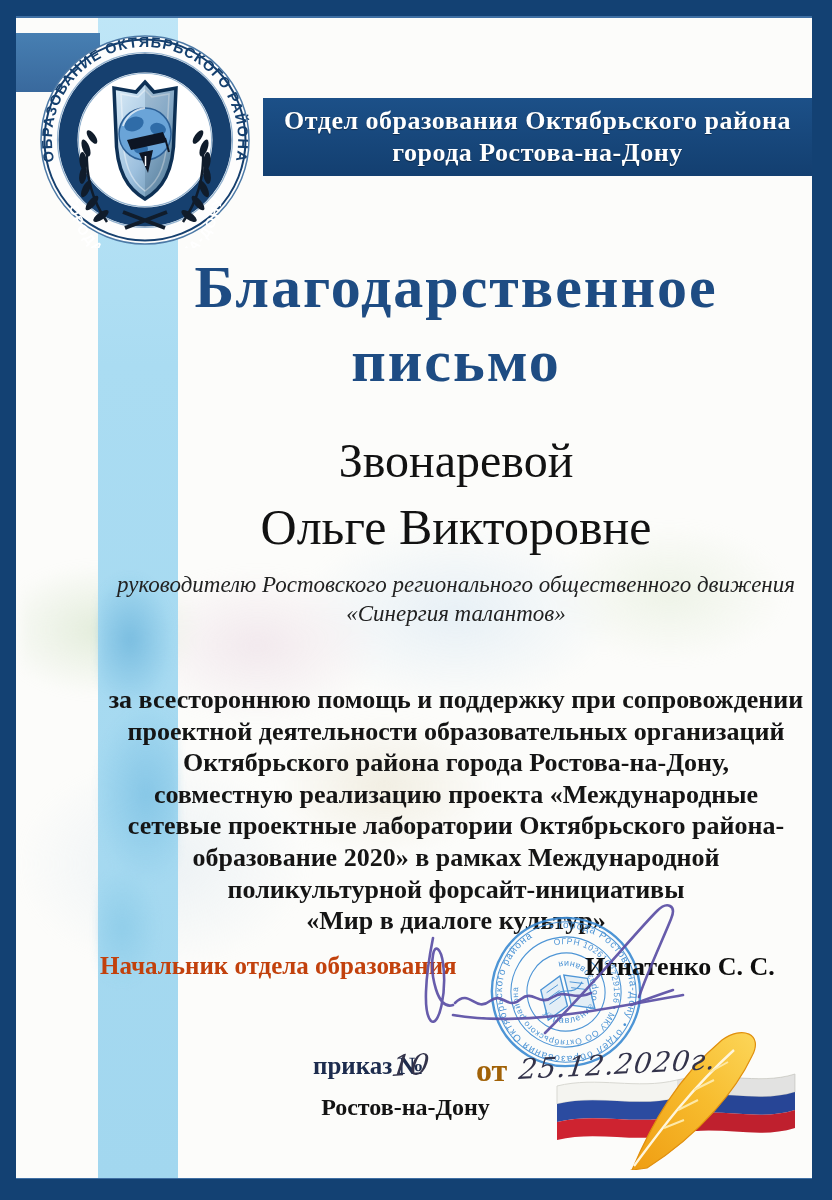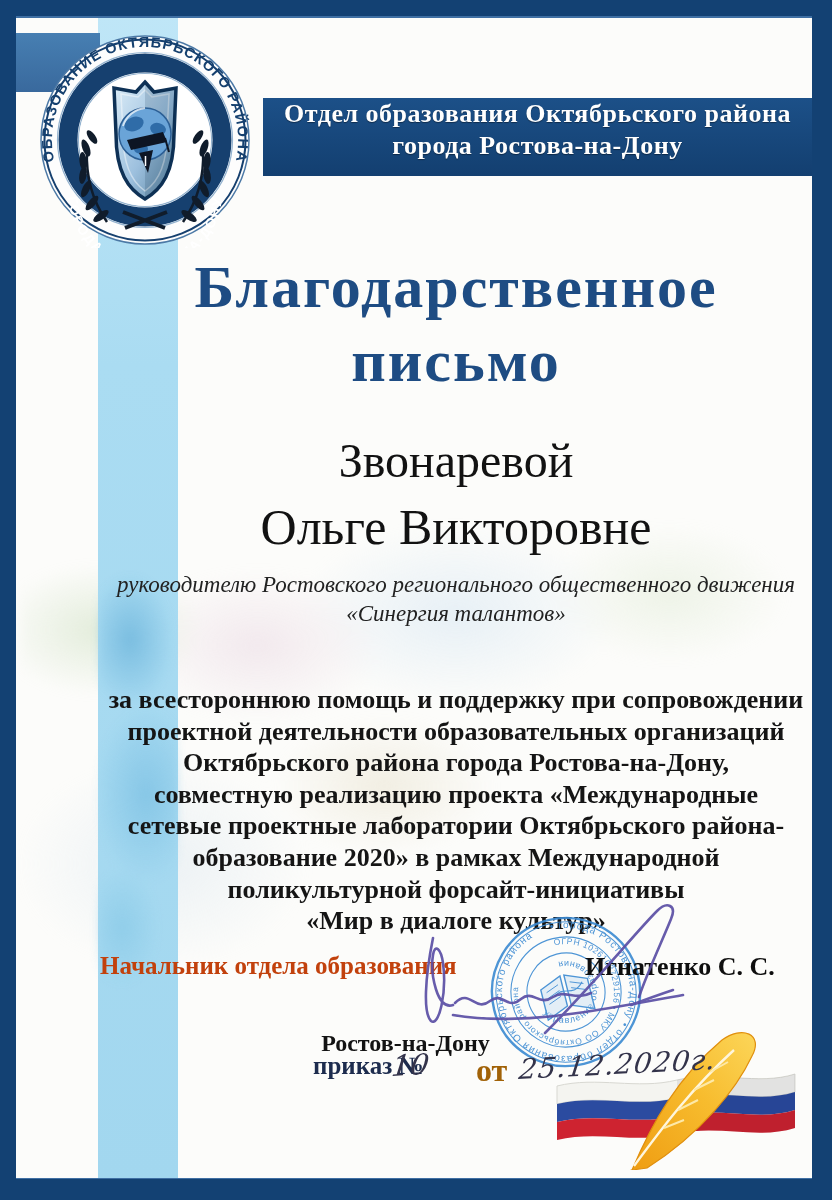--- a/index.html
+++ b/index.html
@@ -39,21 +39,21 @@
   }
   .frame{position:absolute;background:#134173;z-index:6;}
   .frame.top{left:0;top:0;width:832px;height:16px;border-bottom:2px solid #3f6fa3;}
   .frame.bottom{left:0;top:1178px;width:832px;height:22px;border-top:1px solid #3f6fa3;}
   .frame.left{left:0;top:0;width:16px;height:1200px;}
   .frame.right{left:812px;top:0;width:20px;height:1200px;}
   
   .banner{
     position:absolute;left:263px;top:98px;width:549px;height:78px;z-index:5;
     background:linear-gradient(180deg,#1c5088 0%,#133f70 100%);
-    display:flex;flex-direction:column;align-items:center;
+    display:flex;flex-direction:column;justify-content:center;align-items:center;
     color:#ffffff;font-weight:bold;font-size:26px;line-height:32px;
     letter-spacing:.5px;text-shadow:0 1px 1px rgba(0,0,0,.4);
   }
   
   .emblem{position:absolute;left:37px;top:32px;z-index:7;}
   
   .title{
     position:absolute;left:78px;top:250px;width:756px;z-index:3;
     text-align:center;color:#1e4c83;font-weight:bold;
     font-size:60px;line-height:74px;letter-spacing:2px;
@@ -82,21 +82,21 @@
   }
   .order-label{position:absolute;left:303px;top:1052px;z-index:5;color:#1d2c4e;font-weight:bold;font-size:25px;margin-left:10px;}
   .order-ot{position:absolute;left:476px;top:1052px;z-index:5;color:#a16207;font-weight:bold;font-size:32px;}
   .hand{
     font-family:"DejaVu Serif",serif;font-style:italic;color:#33334a;
     display:inline-block;transform:skewX(-10deg) rotate(-3deg);
   }
   .order-number{position:absolute;left:392px;top:1048px;z-index:5;font-size:29px;}
   .order-date{position:absolute;left:520px;top:1048px;z-index:5;font-size:28px;letter-spacing:1px;white-space:nowrap;}
   .city{
-    position:absolute;left:303px;top:1030px;width:205px;z-index:3;
+    position:absolute;left:303px;top:1094px;width:205px;z-index:3;
     text-align:center;color:#131313;font-weight:bold;font-size:24px;
   }
   
   .stamp{position:absolute;left:472px;top:898px;z-index:4;opacity:.9;transform:rotate(-14deg);}
   .ink{position:absolute;left:395px;top:893px;z-index:5;}
   .quill-flag{position:absolute;left:552px;top:1028px;z-index:4;}
 </style>
 </head>
 <body>
 

